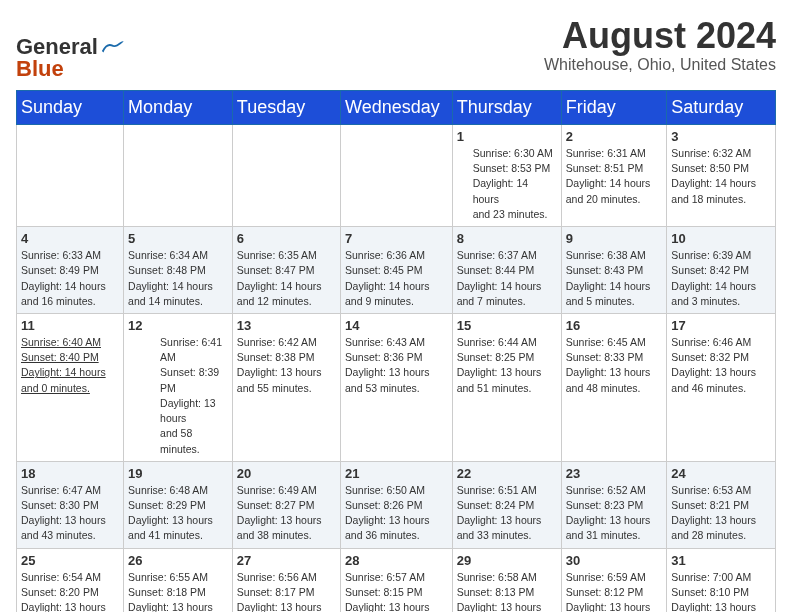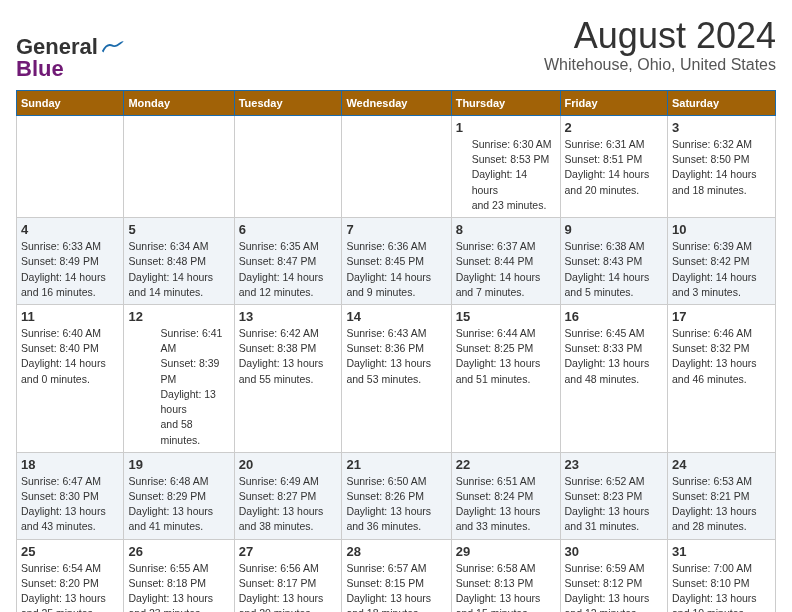--- a/index.html
+++ b/index.html
@@ -35,40 +35,40 @@
     }
     .logo-row {
       display: flex;
       align-items: center;
     }
     .title-area {
       text-align: right;
     }
     .main-title {
       font-size: 36px;
-      font-weight: normal;
+      font-weight: bold;
       color: #333;
       line-height: 1.1;
     }
     .subtitle {
       font-size: 16px;
       color: #555;
     }
     .calendar {
       width: 100%;
       border-collapse: collapse;
       font-size: 11px;
     }
     .calendar thead tr th {
-      background-color: #a16207;
+      background-color: #1d4ed8;
       color: #fff;
       padding: 6px 4px;
       text-align: left;
-      font-size: 11px;
-      font-weight: bold;
+      font-size: 18px;
+      font-weight: normal;
       border: 1px solid #1a6aab;
     }
     .calendar tbody tr td {
       border: 1px solid #ccc;
       vertical-align: top;
       padding: 4px;
       min-height: 80px;
       height: 80px;
       width: 113px;
     }
@@ -100,21 +100,21 @@
 <div class="header-area">
   <div class="logo">
     <div class="logo-row">
       <span class="logo-text">
         <span style="color:#333">General</span>
       </span>
       <svg class="logo-icon" viewBox="0 0 30 18" xmlns="http://www.w3.org/2000/svg">
         <path d="M2,14 Q8,2 16,6 Q20,8 24,4 Q28,1 30,2 Q26,6 22,8 Q18,10 14,8 Q8,6 4,16 Z" fill="#1a6aab"></path>
       </svg>
     </div>
-    <span class="logo-text" style="color:#701a75; font-size:22px; font-weight:bold;">Blue</span>
+    <span class="logo-text" style="color:#c2410c; font-size:22px; font-weight:bold;">Blue</span>
   </div>
   <div class="title-area">
     <div class="main-title">August 2024</div>
     <div class="subtitle">Whitehouse, Ohio, United States</div>
   </div>
 </div>
 
 <table class="calendar">
   <thead>
     <tr>
@@ -202,21 +202,21 @@
           <span class="day-num">10</span>
           <div class="day-detail" style="white-space: pre-line;">Sunrise: 6:39 AM
 Sunset: 8:42 PM
 Daylight: 14 hours
 and 3 minutes.</div>
         </td>
       </tr>
       <tr>
         <td>
           <span class="day-num">11</span>
-          <div class="day-detail" style="white-space: pre-line;">Sunrise: 6:40 AM
+          <div class="day-detail" style="white-space: pre-line; text-decoration: underline;">Sunrise: 6:40 AM
 Sunset: 8:40 PM
 Daylight: 14 hours
 and 0 minutes.</div>
         </td>
         <td>
           <span class="day-num">12</span>
           <div class="day-detail" style="white-space: pre-line; margin-left: 32px;">Sunrise: 6:41 AM
 Sunset: 8:39 PM
 Daylight: 13 hours
 and 58 minutes.</div>

